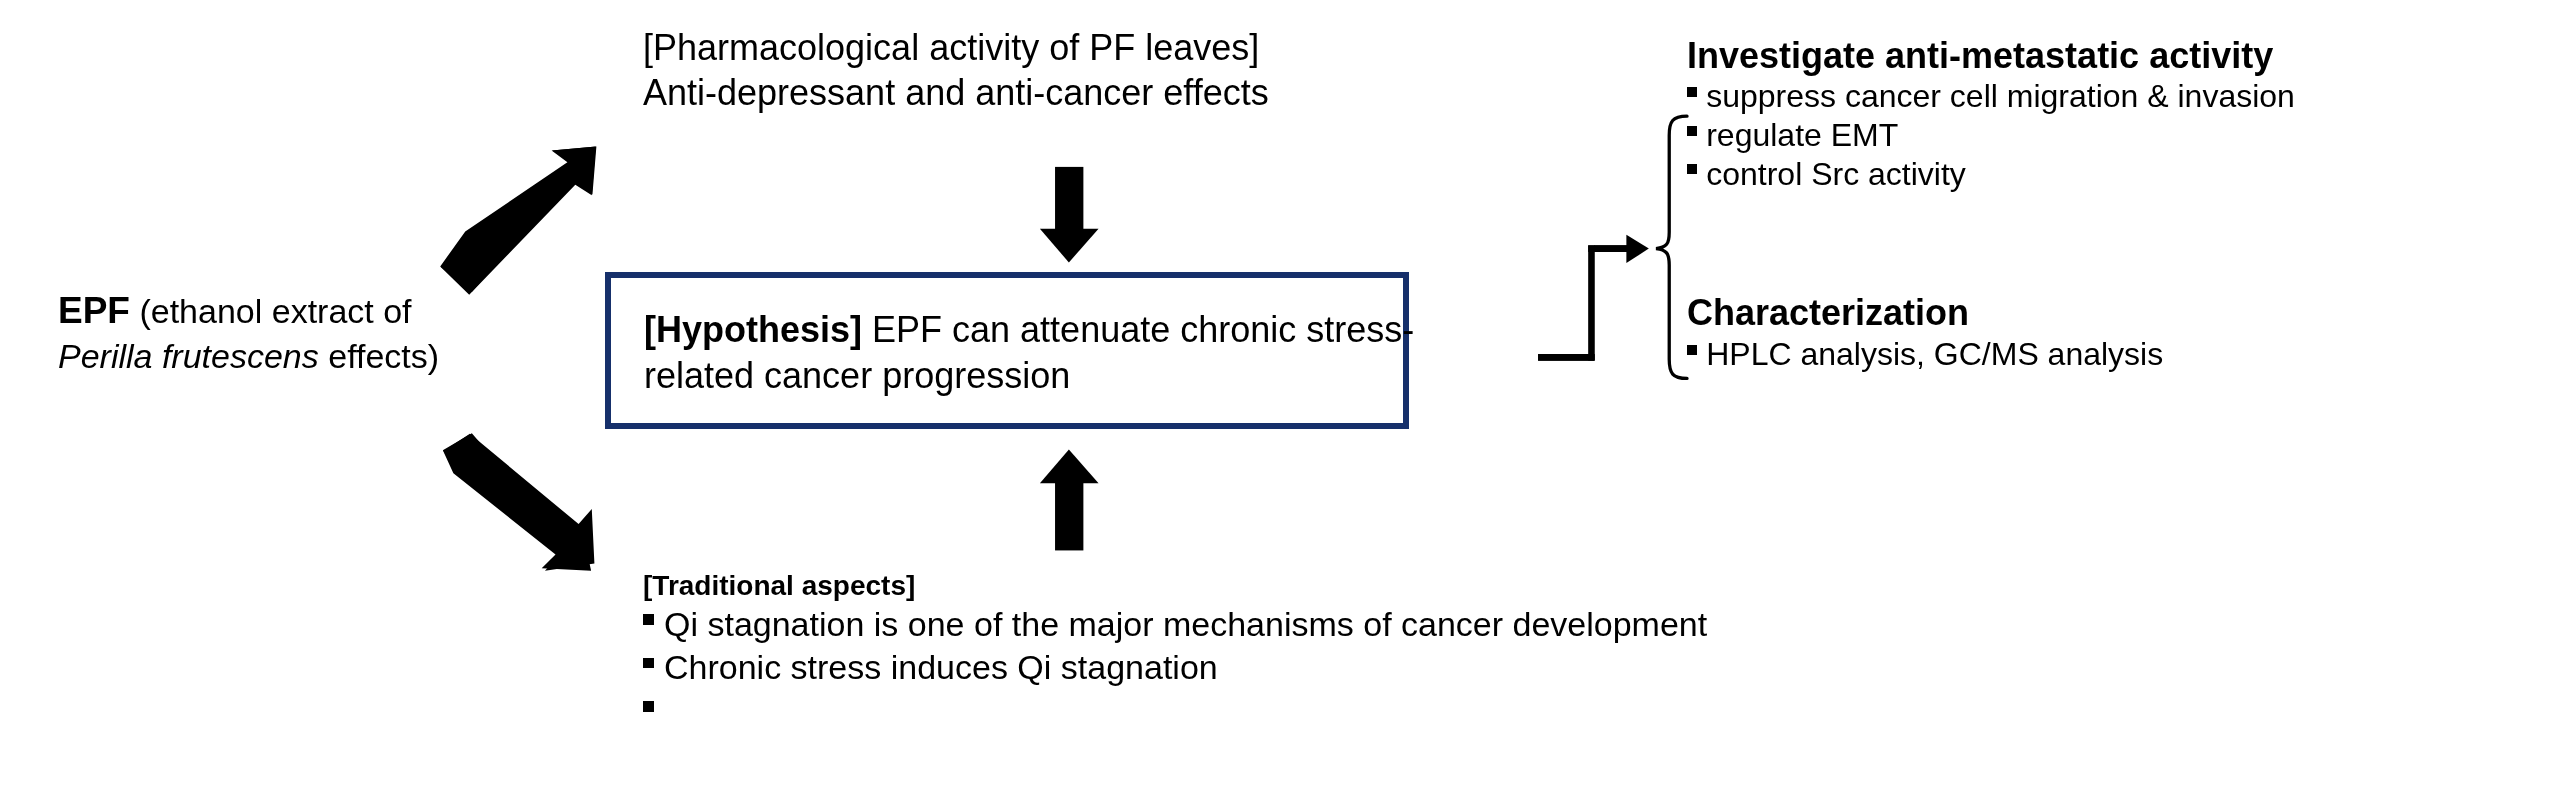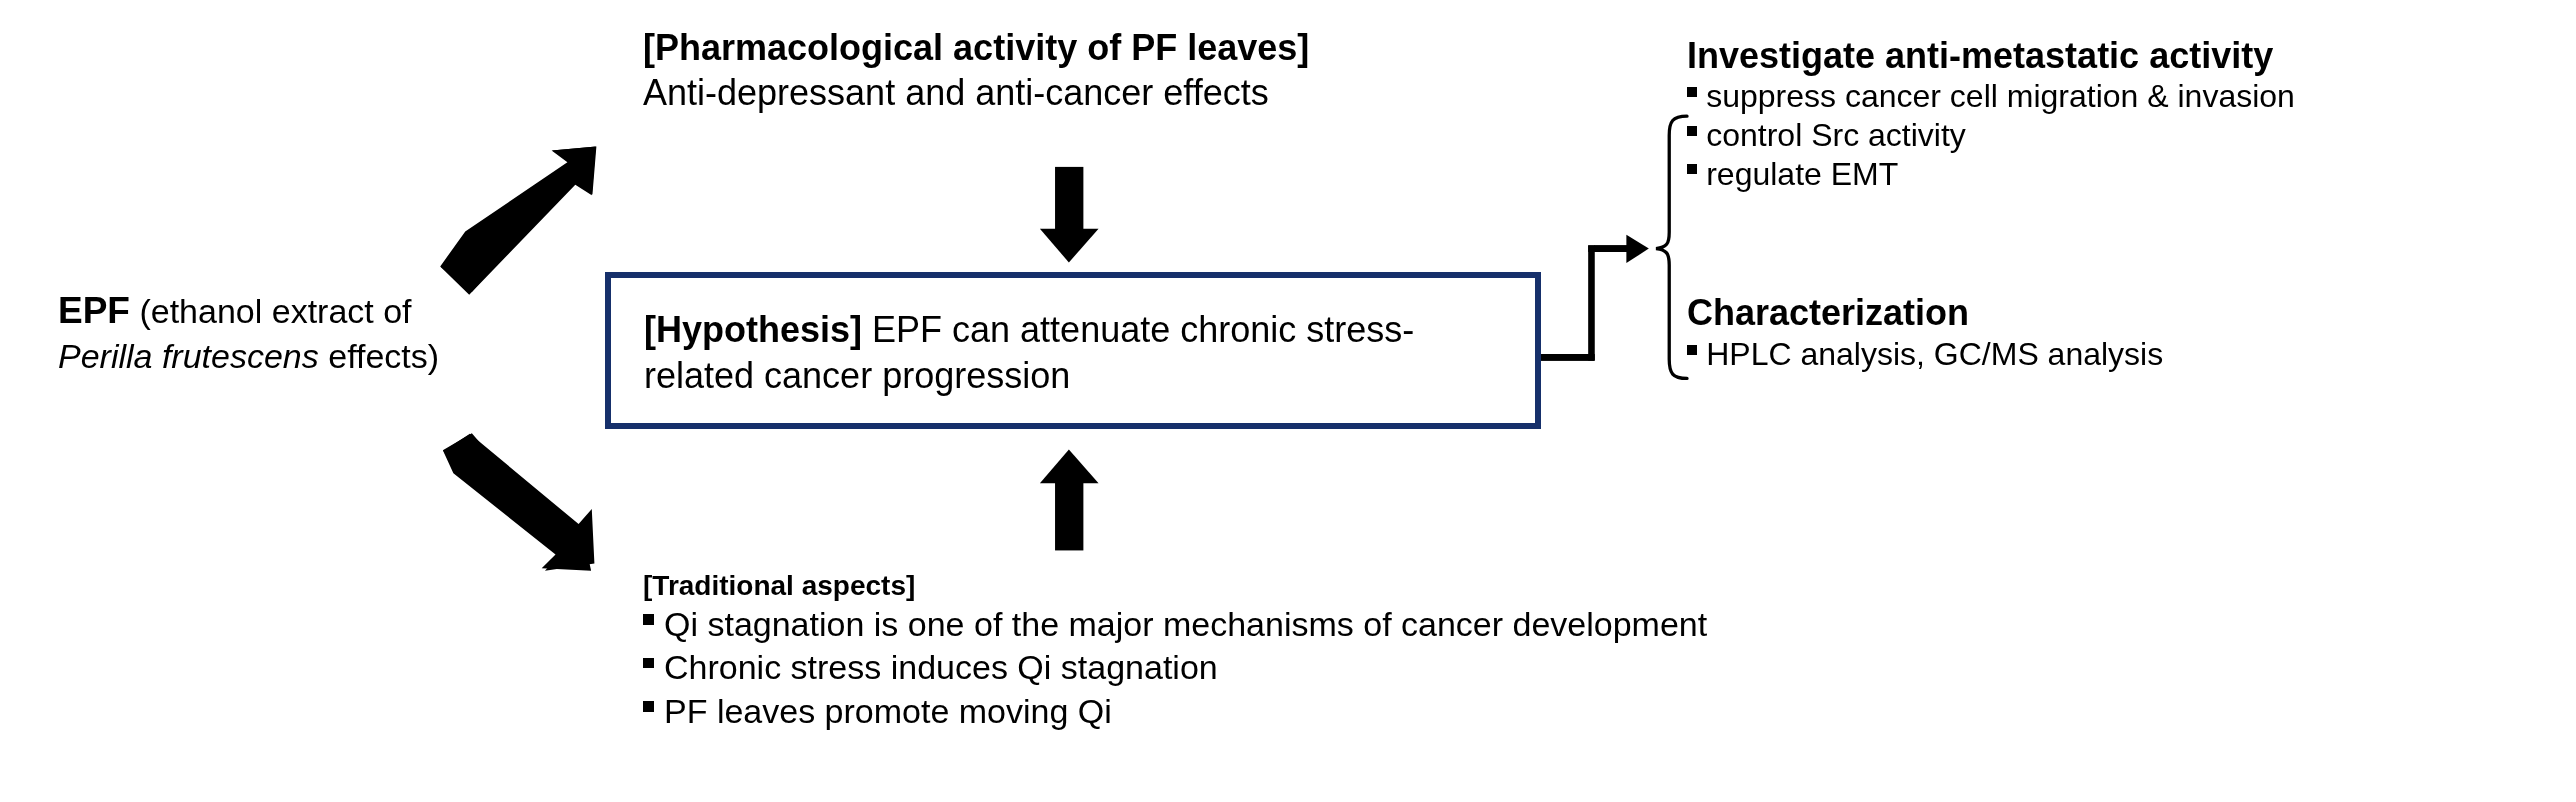--- a/index.html
+++ b/index.html
@@ -40,28 +40,28 @@
   }
   #epf-label .strong { font-weight: bold; font-size: 37px; }
 
   
   #pharm-block {
     left: 643px;
     top: 25px;
     font-size: 36px;
     line-height: 1.26;
   }
-  #pharm-block .hdr { font-weight: bold; display: block; }
+  #pharm-block .hdr { font-weight: normal; display: block; }
   #pharm-block .sub { display: block; }
 
   
   #hypothesis-box {
     left: 605px;
     top: 272px;
-    width: 936px;
+    width: 804px;
     height: 157px;
     box-sizing: border-box;
     border: 6px solid #16306b;
     background: #ffffff;
   }
   #hypothesis-text {
     position: absolute;
     left: 33px;
     top: 29px;
     font-size: 36px;
@@ -192,24 +192,24 @@
   </div>
 
   <div id="right-col" class="abs">
 
     <div id="grp-invest">
       <div class="grp-title">Investigate anti-metastatic activity</div>
       <div class="bullet-row">
         <span class="bsq"></span><span>suppress cancer cell migration &amp; invasion</span>
       </div>
       <div class="bullet-row">
+        <span class="bsq"></span><span>regulate EMT</span>
+      </div>
+      <div class="bullet-row">
         <span class="bsq"></span><span>control Src activity</span>
-      </div>
-      <div class="bullet-row">
-        <span class="bsq"></span><span>regulate EMT</span>
       </div>
     </div>
 
     <div id="grp-charac">
       <div class="grp-title">Characterization</div>
       <div class="bullet-row">
         <span class="bsq"></span><span>HPLC analysis, GC/MS analysis</span>
       </div>
     </div>
 
@@ -217,18 +217,18 @@
 
   <div id="trad-block" class="txt">
     <span class="hdr">[Traditional aspects]</span>
     <div class="bullet-row">
       <span class="bsq"></span><span>Qi stagnation is one of the major mechanisms of cancer development</span>
     </div>
     <div class="bullet-row">
       <span class="bsq"></span><span>Chronic stress induces Qi stagnation</span>
     </div>
     <div class="bullet-row">
-      <span class="bsq"></span><span>PF leaves promote moving Qi</span>
+      <span class="bsq"></span>
     </div>
   </div>
 
 </div>
 
 
 </body></html>

